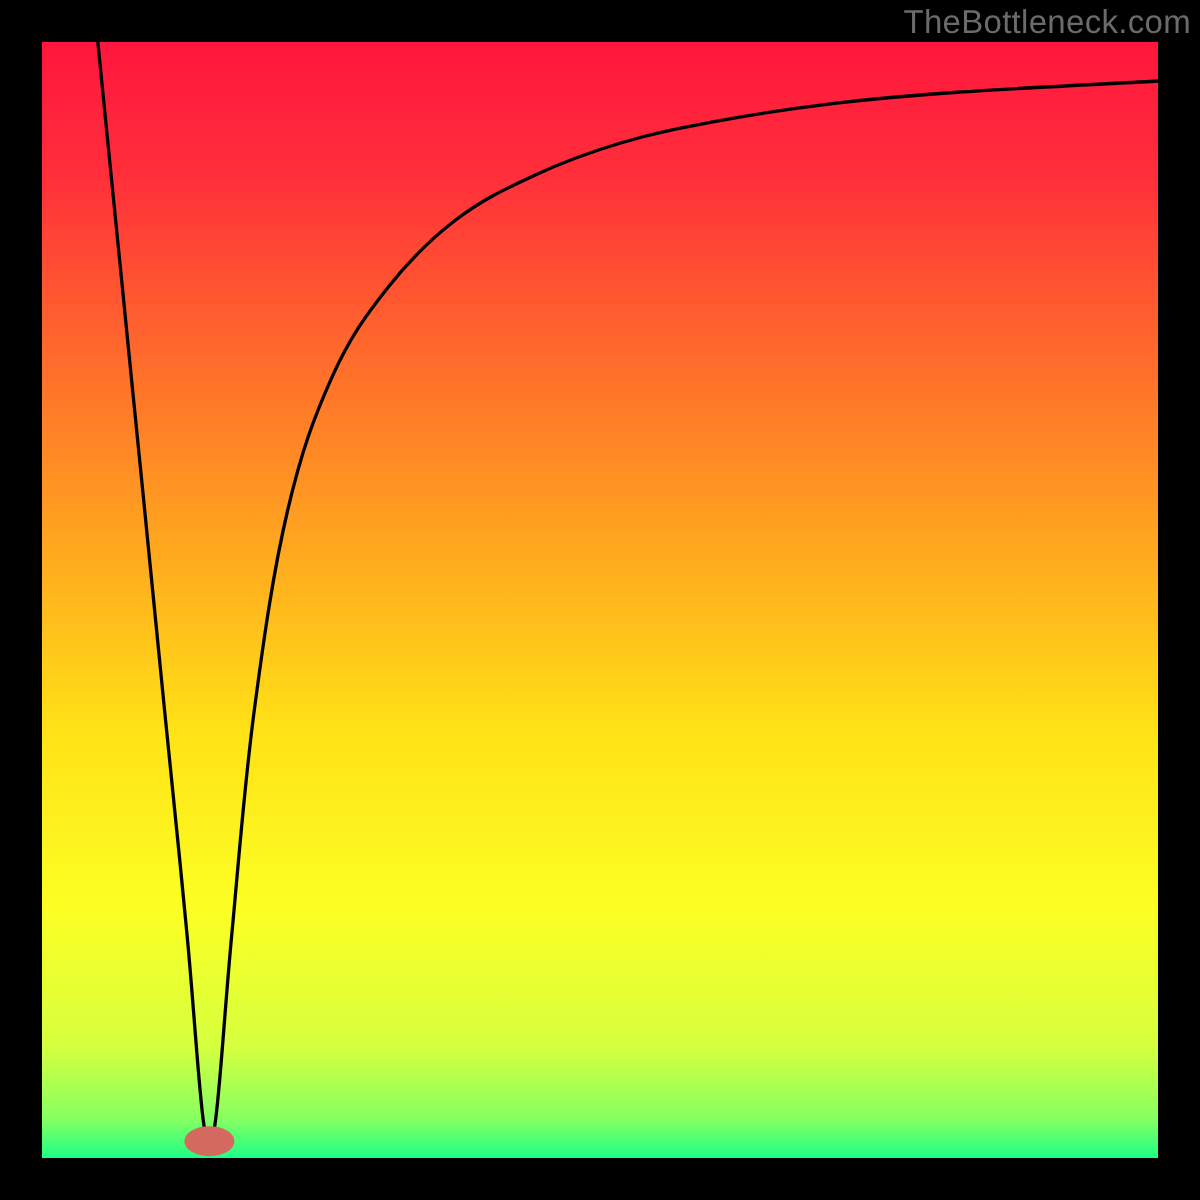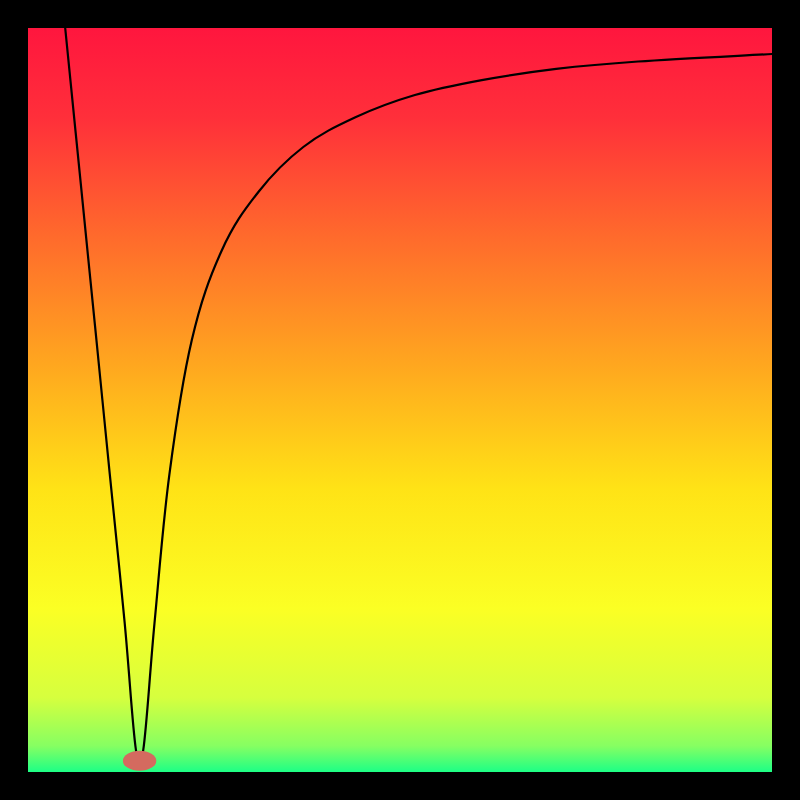--- a/index.html
+++ b/index.html
@@ -59,13 +59,14 @@
 <body>
 
 <div class="frame">
   <div class="plot" id="plot" style="background: linear-gradient(rgb(255, 22, 62) 0%, rgb(255, 47, 58) 12%, rgb(255, 106, 44) 28%, rgb(255, 166, 31) 45%, rgb(255, 227, 22) 62%, rgb(251, 255, 36) 78%, rgb(214, 255, 62) 90%, rgb(134, 255, 98) 96.5%, rgb(29, 255, 134) 100%);"></div>
 
   <svg class="curve" viewBox="0 0 744 744">
     <path id="curvePath" class="line" d="M 37.2 0.0 C 39.9 26.8, 46.7 95.2, 52.1 148.8 C 57.4 202.4, 61.6 244.0, 67.0 297.6 C 72.3 351.2, 76.5 392.8, 81.8 446.4 C 87.2 500.0, 92.0 545.6, 96.7 595.2 C 101.4 644.8, 104.5 698.9, 107.9 721.7 C 111.2 744.4, 112.0 744.4, 115.3 721.7 C 118.7 698.9, 121.8 644.8, 126.5 595.2 C 131.2 545.6, 134.7 497.3, 141.4 446.4 C 148.1 395.5, 154.3 352.7, 163.7 312.5 C 173.1 272.3, 181.4 250.0, 193.4 223.2 C 205.5 196.4, 215.9 182.4, 230.6 163.7 C 245.4 144.9, 257.9 132.4, 275.3 119.0 C 292.7 105.6, 307.3 98.7, 327.4 89.3 C 347.4 79.9, 364.1 73.7, 386.9 67.0 C 409.6 60.3, 428.4 56.8, 453.8 52.1 C 479.3 47.4, 500.1 44.3, 528.2 40.9 C 556.4 37.6, 571.2 36.2, 610.1 33.5 C 648.9 30.8, 719.9 27.4, 744.0 26.0"></path>
     <ellipse id="minMarker" class="marker" cx="111.6" cy="732.8" rx="16.7" ry="10.0" style="fill: rgb(212, 106, 95);"></ellipse>
   </svg>
 
+  <div class="watermark">TheBottleneck.com</div>
 </div>
 
 </body></html>

